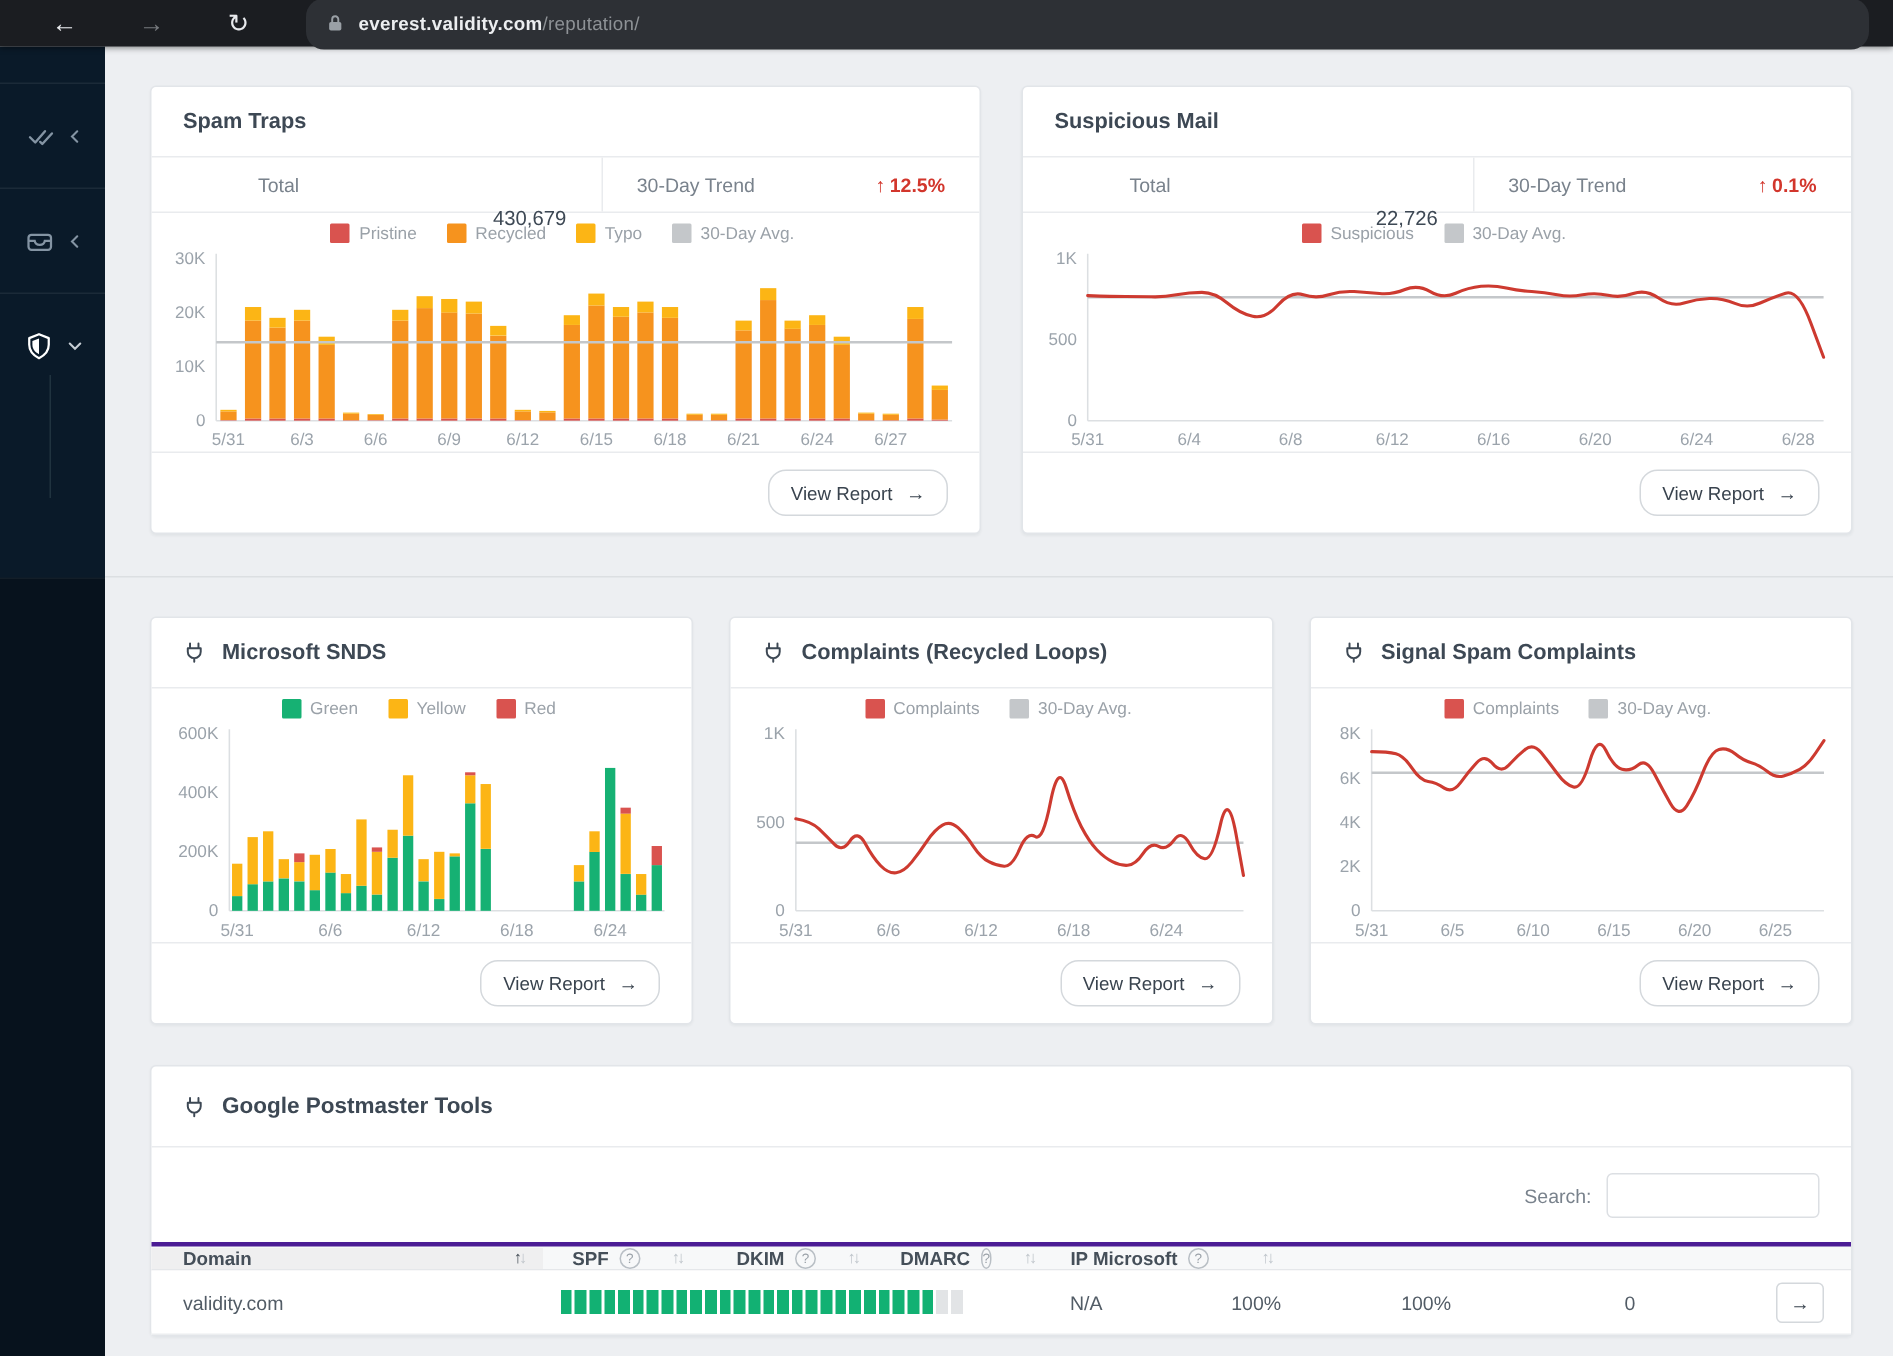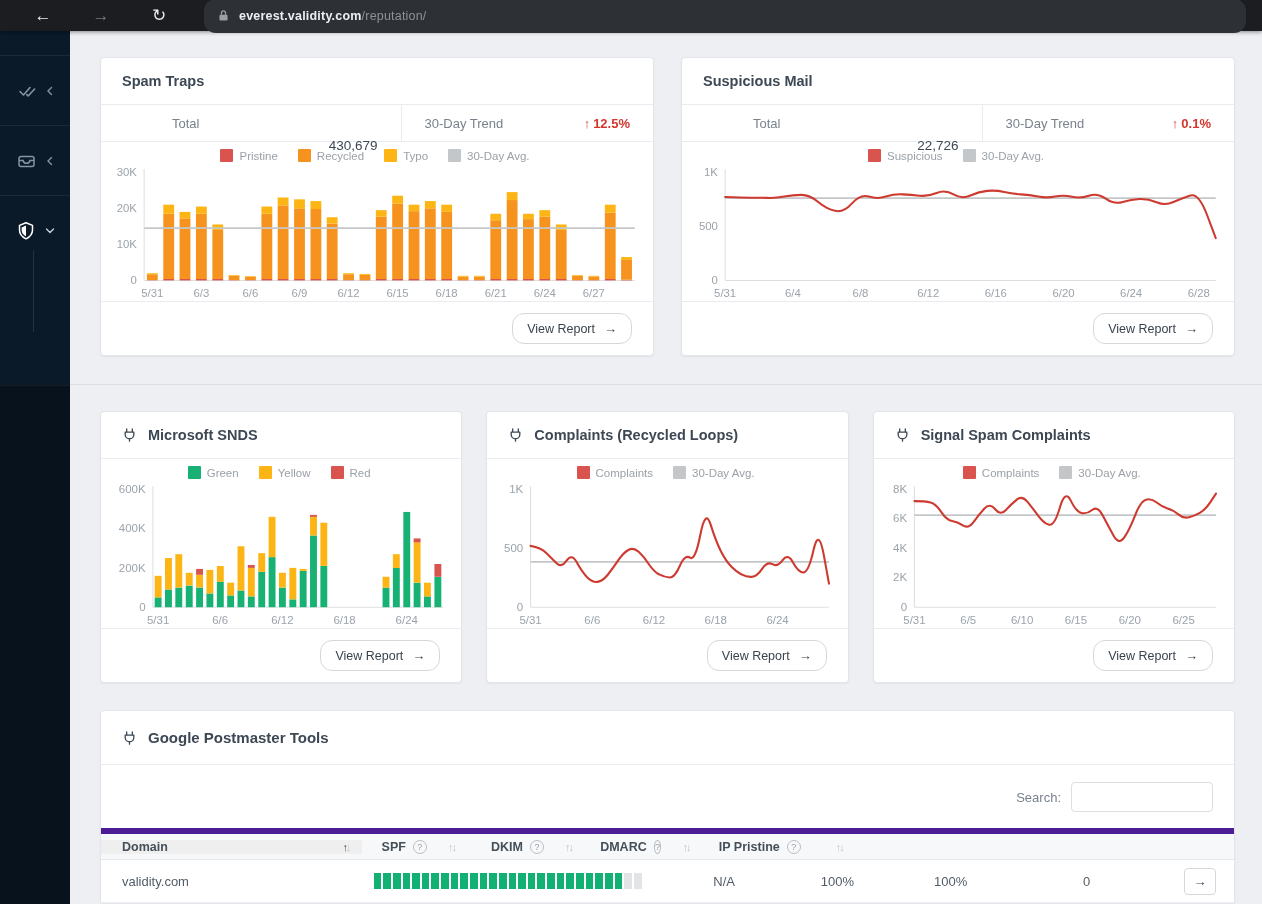--- a/index.html
+++ b/index.html
@@ -66,22 +66,22 @@
   .row2 .card { flex:1; }
   .row3 { margin-top:27px; }
   .row3 .card-header { height:54px; font-size:15px; }
 
   
   .search-row { display:flex; justify-content:flex-end; align-items:center; gap:10px;
                 padding:17px 21px 16px; font-size:13px; color:#79828c; }
   .search-input { width:142px; height:30px; border:1px solid #dcdfe3; border-radius:4px;
                   font-family:inherit; font-size:13px; padding:0 8px; color:#3d4854; outline:none; }
 
-  .thead { display:flex; align-items:center; background:#f7f8f9; border-top:6px solid #4c1d95;
-           border-bottom:1px solid #e5e7ea; height:32px; font-size:12.5px; font-weight:700; color:#454f59; }
+  .thead { display:flex; align-items:flex-end; background:#f7f8f9; border-top:3px solid #4c1d95;
+           border-bottom:1px solid #e5e7ea; height:19px; font-size:12.5px; font-weight:700; color:#454f59; }
   .th, .td { display:flex; align-items:center; gap:7px; padding:0 12px; }
   .c-domain { width:23%; padding-left:21px; }
   .c-rep    { width:27%; }
   .c-spf    { width:10%; justify-content:center; }
   .c-dkim   { width:10%; justify-content:center; }
   .c-dmarc  { width:10%; justify-content:center; }
   .c-ipw    { width:14%; justify-content:center; }
   .c-act    { width:6%;  justify-content:center; }
   .th.c-domain { background:#efeff0; justify-content:space-between; }
   .help { width:14px; height:14px; border:1px solid #b9bfc5; border-radius:50%; color:#9aa1a8;
@@ -537,21 +537,21 @@
             <span>DKIM</span>
             <span class="help">?</span>
             <span class="sort" style="margin-left:14px;">↑↓</span>
           </div>
           <div class="th c-dmarc">
             <span>DMARC</span>
             <span class="help">?</span>
             <span class="sort" style="margin-left:14px;">↑↓</span>
           </div>
           <div class="th c-ipw">
-            <span>IP Pristine</span>
+            <span>IP Microsoft</span>
             <span class="help">?</span>
             <span class="sort" style="margin-left:28px;">↑↓</span>
           </div>
           <div class="th c-act"></div>
         </div>
 
         <div class="trow">
           <div class="td c-domain">validity.com</div>
           <div class="td c-rep">
               <div class="rep-bar">

